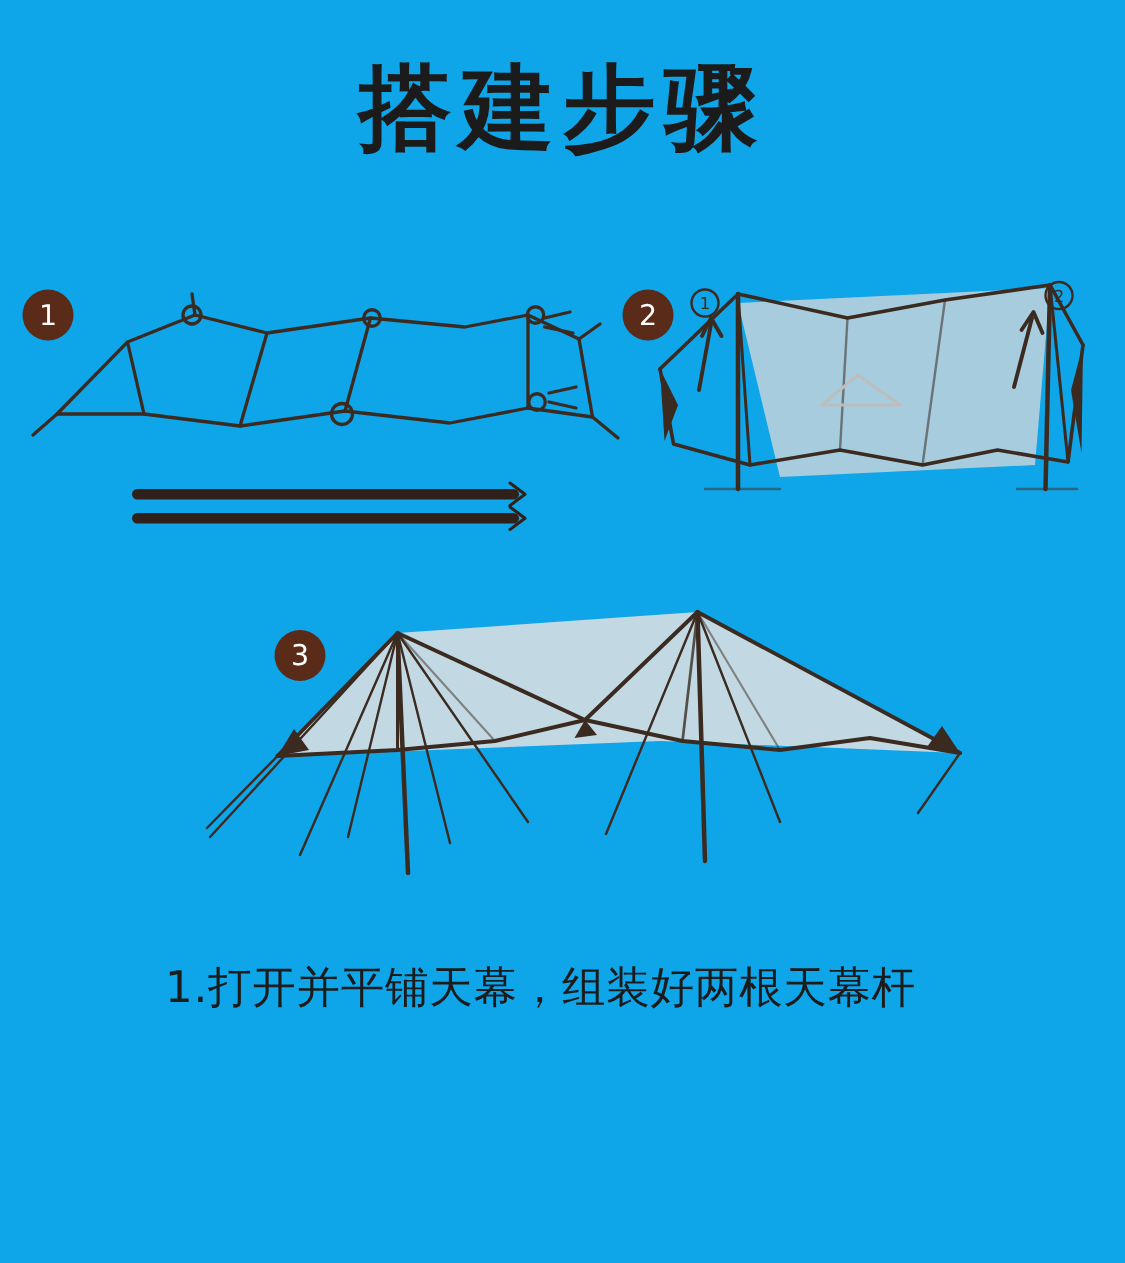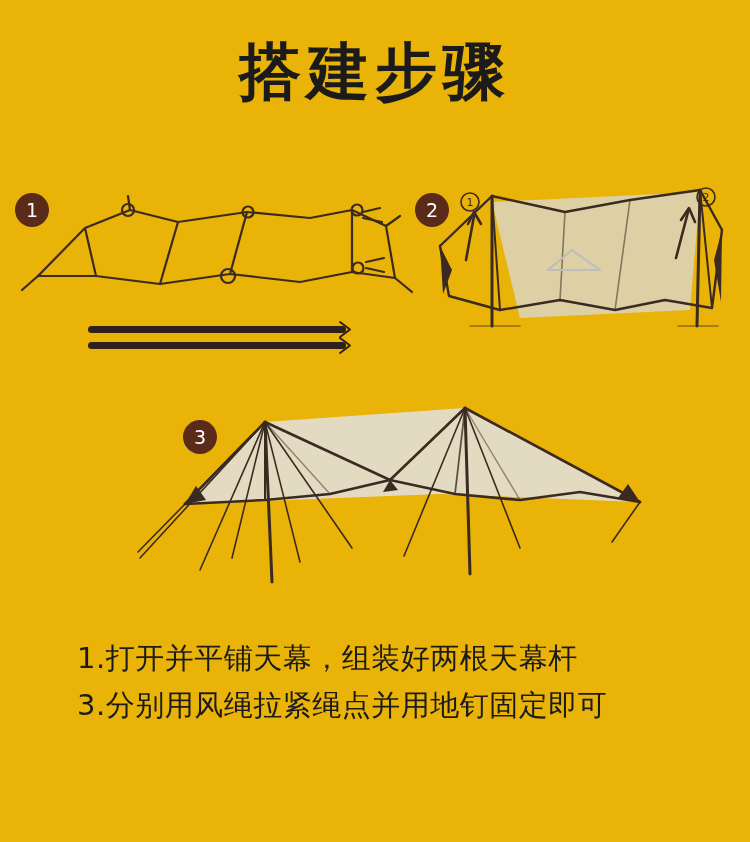--- a/index.html
+++ b/index.html
@@ -11,21 +11,21 @@
     height: 842px;
     background: #efefef;
     font-family: "Liberation Sans", sans-serif;
     overflow: hidden;
     position: relative;
   }
   .page {
     position: relative;
     width: 750px;
     height: 842px;
-    background: #eab308;
+    background: #0ea5e9;
   }
   .title {
     position: absolute;
     top: 38px;
     left: 0;
     width: 750px;
     text-align: center;
     font-size: 62px;
     font-weight: bold;
     letter-spacing: 6px;
@@ -43,21 +43,21 @@
   .steps {
     position: absolute;
     left: 0;
     top: 635px;
     width: 750px;
   }
   .step-line {
     font-size: 29px;
     color: #1b1b1b;
     font-family: "DejaVu Sans", sans-serif;
-    padding-left: 77px;
+    padding-left: 110px;
     line-height: 1.62;
     letter-spacing: 0.5px;
     white-space: nowrap;
   }
   svg { display: block; }
 </style>
 </head>
 <body>
 
 <div class="page">
@@ -182,16 +182,15 @@
       </g>
       <g transform="translate(706,47)">
         <circle cx="0" cy="0" r="9" fill="none" stroke="#3b2a20" stroke-width="1.6"></circle>
         <text x="0" y="4" text-anchor="middle" font-family="DejaVu Sans, sans-serif" font-size="11" fill="#3b2a20">2</text>
       </g>
     </svg>
   </div>
 
   <div class="steps">
     <div class="step-line">1.打开并平铺天幕，组装好两根天幕杆</div>
-    <div class="step-line">3.分别用风绳拉紧绳点并用地钉固定即可</div>
   </div>
 
 </div>
 
 </body></html>

